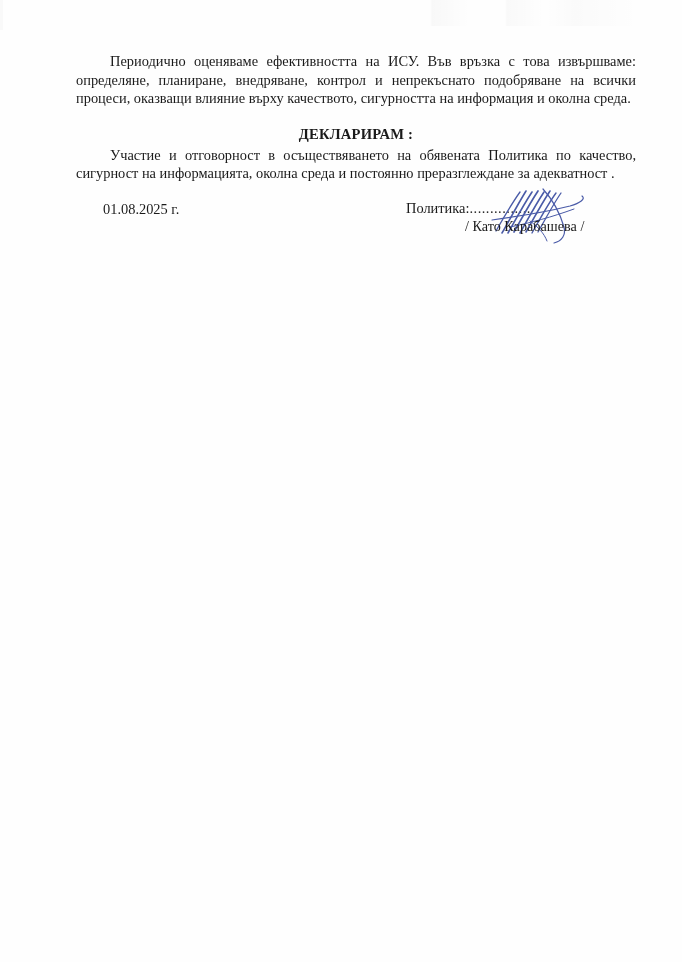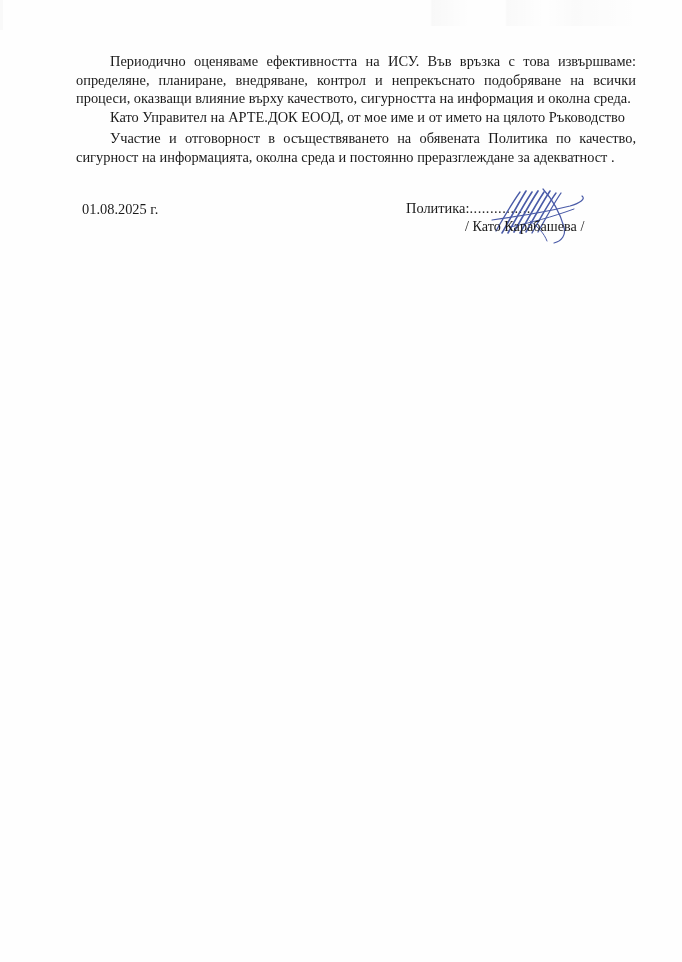--- a/index.html
+++ b/index.html
@@ -80,21 +80,21 @@
   
   .sig-block {
     position: absolute;
     left: 76px;
     top: 198px;
     width: 560px;
     height: 48px;
   }
   .sig-date {
     position: absolute;
-    left: 6px;
+    left: 27px;
     top: 2px;
     font-size: 14.4px;
     line-height: 18px;
     white-space: nowrap;
   }
   .sig-right {
     position: absolute;
     left: 330px;
     top: 0;
     width: 230px;
@@ -131,22 +131,22 @@
 
 <div class="page">
 
   <div class="scan-noise"></div>
   <div class="scan-edge-left"></div>
 
   <div class="body-block">
 
     <p class="para">Периодично оценяваме ефективността на ИСУ. Във връзка с това извършваме: определяне, планиране, внедряване, контрол и непрекъснато подобряване на всички процеси, оказващи влияние върху качеството, сигурността на информация и околна среда.</p>
 
-    <p class="para no-indent-last">Като Управител  на АРТЕ.ДОК ЕООД, от мое име и от името на цялото Ръководство</p>
 
+    <div class="heading">ДЕКЛАРИРАМ :</div>
 
     <p class="para declare">Участие  и  отговорност  в  осъществяването  на  обявената  Политика  по  качество, сигурност на информацията,  околна среда и постоянно преразглеждане за адекватност  .</p>
   </div>
 
   <div class="sig-block">
 
     <div class="sig-date">01.08.2025 г.</div>
 
     <div class="sig-right">
       <div class="sig-line">

